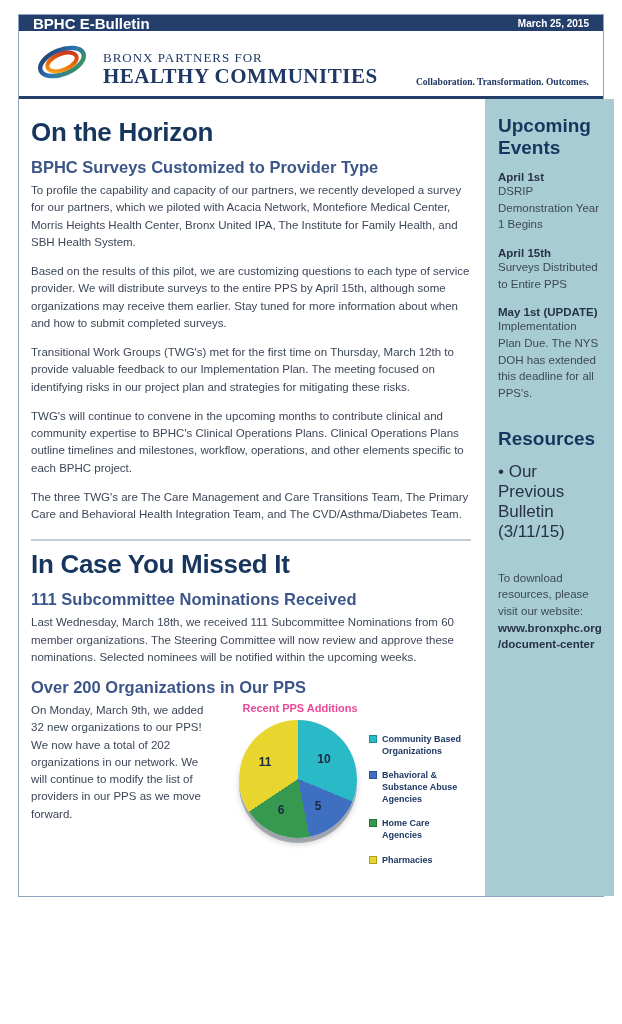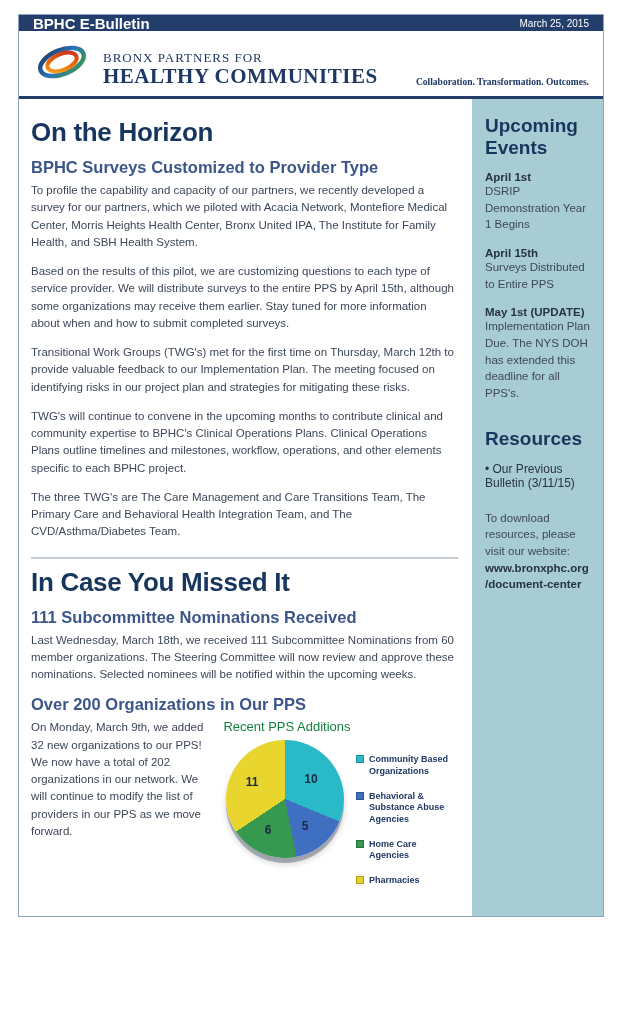--- a/index.html
+++ b/index.html
@@ -3,21 +3,21 @@
 <meta charset="utf-8">
 <style>
   * { margin:0; padding:0; box-sizing:border-box; }
   html,body { background:#ffffff; }
   body { font-family:"Liberation Sans", sans-serif; color:#3d4758; }
   .page { width:586px; margin:14px auto 0 auto; border:1px solid #8fa3c2; background:#fff; }
 
   
   .topbar { background:#243e6b; color:#fff; height:16px; display:flex; align-items:center; justify-content:space-between; padding:0 14px; }
   .topbar .title { font-size:15px; font-weight:bold; }
-  .topbar .date { font-size:10px; font-weight:normal; }
+  .topbar .date { font-size:10px; font-weight:bold; }
 
   
   .logoband { background:#fff; border-bottom:3px solid #243e6b; padding:10px 14px 9px 14px; display:flex; align-items:flex-end; }
   .brand-name { font-family:"Liberation Serif", serif; color:#1f3864; margin-left:12px; line-height:1.05; }
   .brand-name .l1 { font-size:13px; letter-spacing:1px; }
   .brand-name .l2 { font-size:21px; letter-spacing:.5px;font-weight:bold; }
   .tagline { margin-left:auto; font-family:"Liberation Serif", serif; font-size:9.5px; font-weight:bold; color:#1f3864; }
 
   
   .main { display:flex; align-items:stretch; min-height:752px; }
@@ -38,39 +38,39 @@
       radial-gradient(ellipse 60px 70px at 72% 68%, #33302e 0%, rgba(51,48,46,0) 70%),
       radial-gradient(ellipse 42px 40px at 88% 45%, #8c8376 0%, rgba(140,131,118,0) 75%),
       radial-gradient(ellipse 36px 30px at 55% 38%, #7d6e5c 0%, rgba(125,110,92,0) 75%),
       radial-gradient(ellipse 70px 26px at 38% 58%, #6b4a2f 0%, rgba(107,74,47,0) 70%),
       linear-gradient(180deg, #7a7268 0%, #5a4f44 50%, #2e2620 100%); }
   .caption { font-size:8px; line-height:1.35; color:#5a6470; margin-top:4px; }
 
   .divider { border:none; border-top:2px solid #c7cdd4; margin:16px 0 4px 0; }
 
   
-  .chart-row { display:flex; gap:3px; }
+  .chart-row { display:flex; gap:16px; }
   .chart-text { width:178px; }
   .chart-block { flex:1; }
-  .chart-title { text-align:center; color:#15803d; font-weight:normal; font-size:13px; margin-bottom:6px; width:150px; }
+  .chart-title { text-align:center; color:#ec4899; font-weight:bold; font-size:11px; margin-bottom:6px; width:150px; }
   .chart-flex { display:flex; gap:12px; }
   .pie-wrap { position:relative; width:118px; height:118px; margin-left:14px; }
   .pie { width:118px; height:118px; border-radius:50%; box-shadow:0 5px 0 rgba(26,42,70,.30), 0 6px 6px rgba(0,0,0,.18); }
   .pie-label { position:absolute; font-size:12px; font-weight:bold; color:#1b2a44; transform:translate(-50%,-50%); }
   .legend { padding-top:14px; }
   .legend-item { display:flex; gap:5px; margin-bottom:13px; font-size:9px; font-weight:bold; color:#1f3864; line-height:1.3; width:102px; }
   .swatch { width:8px; height:8px; flex:0 0 8px; margin-top:1px; border:1px solid rgba(0,0,0,.25); }
 
   
   .side-title { color:#17365d; font-size:19px; font-weight:bold; margin-bottom:12px; }
   .event { margin-bottom:14px; }
   .event .edate { font-size:11.5px; font-weight:bold; color:#273247; }
   .event .edesc { font-size:11.5px; line-height:1.45; color:#3d4758; }
   .resources { margin-top:26px; }
-  .res-link { font-size:12px; color:#273247; margin:2px 0 20px 0; cursor:pointer; }
+  .res-link { font-size:17px; color:#273247; margin:2px 0 28px 0; cursor:pointer; }
   .res-note { font-size:11.5px; line-height:1.45; color:#3d4758; }
   .res-url { font-size:11.5px; font-weight:bold; color:#273247; line-height:1.45; }
 </style>
 </head>
 <body>
 
 <div class="page">
 
   <div class="topbar">
     <span class="title">BPHC E-Bulletin</span>

